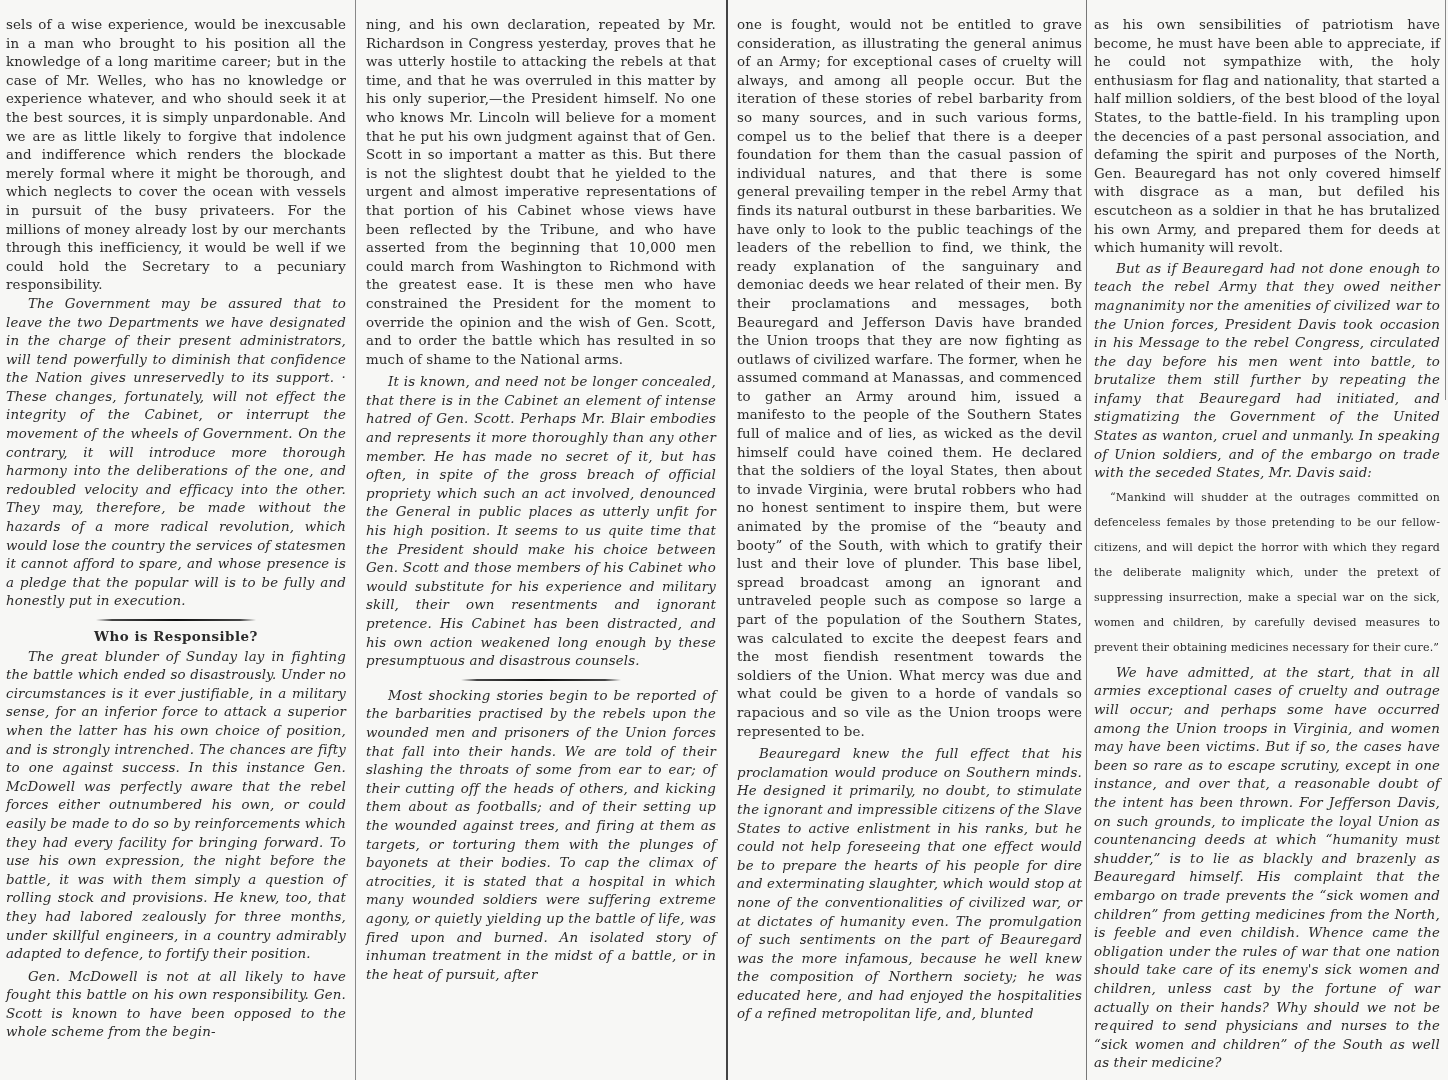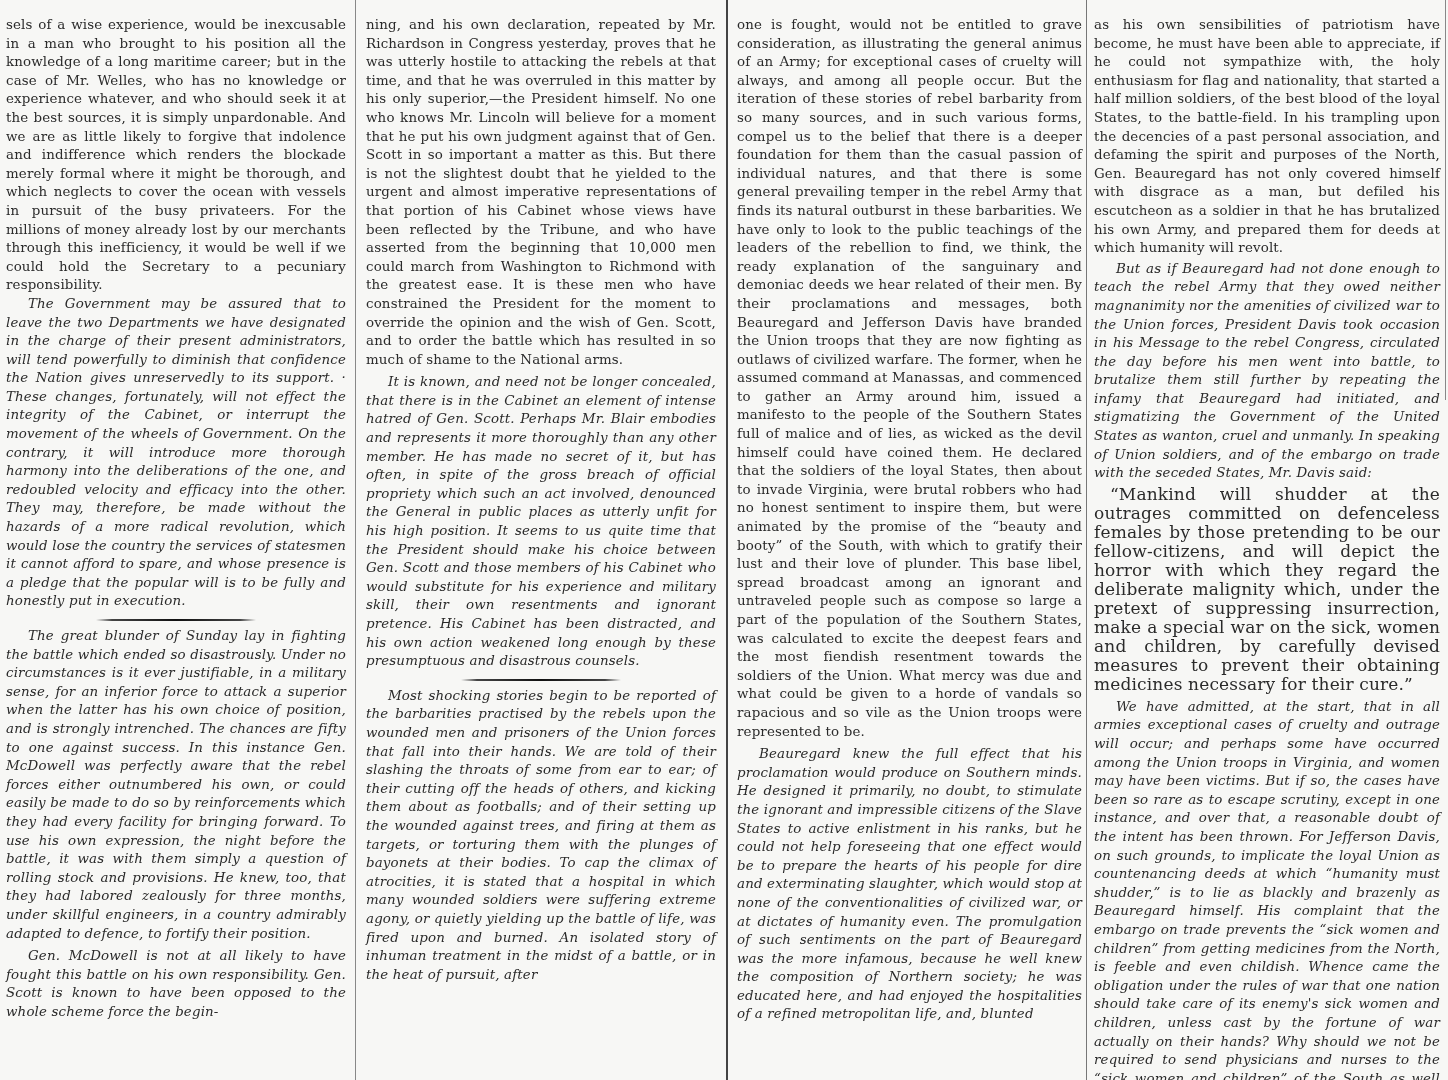--- a/index.html
+++ b/index.html
@@ -25,39 +25,40 @@
   .rule-v { position: absolute; background: #555; width: 1.5px; }
   .heading {
     text-align: center; font-weight: bold;
     font-family: "DejaVu Serif", serif; font-size: 13.4px;
     letter-spacing: 0.5px; margin: 3px 0 2px 0;
   }
   .sep {
     height: 2px; margin: 8px auto 6px auto; width: 160px;
     background: linear-gradient(90deg, transparent 0%, #444 10%, #111 50%, #444 90%, transparent 100%);
   }
-  .quote { font-size: 17px; line-height: 19px; margin: 2px 0 4px 0; }
+  .quote { font-size: 11px; line-height: 25px; margin: 2px 0 4px 0; }
   .quote p { text-indent: 16px; }
 </style>
 </head>
 <body>
 
 <div class="page">
 
   <div class="rule-v" style="left:355px; top:0; height:1080px; width:1px; background:#888;"></div>
   <div class="rule-v" style="left:726px; top:0; height:1080px; background:#444;"></div>
   <div class="rule-v" style="left:1086px; top:0; height:1080px; width:1px; background:#777;"></div>
   <div class="rule-v" style="left:1445px; top:0; height:400px; width:1px; background:#888;"></div>
 
   <div class="col col1">
     <p>sels of a wise experience, would be inexcusable in a man who brought to his position all the knowledge of a long maritime career; but in the case of Mr. Welles, who has no knowledge or experience whatever, and who should seek it at the best sources, it is simply unpardonable. And we are as little likely to forgive that indolence and indifference which renders the blockade merely formal where it might be thorough, and which neglects to cover the ocean with vessels in pursuit of the busy privateers. For the millions of money already lost by our merchants through this inefficiency, it would be well if we could hold the Secretary to a pecuniary responsibility.</p>
     <p class="ind">The Government may be assured that to leave the two Departments we have designated in the charge of their present administrators, will tend powerfully to diminish that confidence the Nation gives unreservedly to its support. · These changes, fortunately, will not effect the integrity of the Cabinet, or interrupt the movement of the wheels of Government. On the contrary, it will introduce more thorough harmony into the deliberations of the one, and redoubled velocity and efficacy into the other. They may, therefore, be made without the hazards of a more radical revolution, which would lose the country the services of statesmen it cannot afford to spare, and whose presence is a pledge that the popular will is to be fully and honestly put in execution.</p>
     <div class="sep"></div>
+    <div class="heading">Who is Responsible?</div>
     <p class="ind">The great blunder of Sunday lay in fighting the battle which ended so disastrously. Under no circumstances is it ever justifiable, in a military sense, for an inferior force to attack a superior when the latter has his own choice of position, and is strongly intrenched. The chances are fifty to one against success. In this instance Gen. McDowell was perfectly aware that the rebel forces either outnumbered his own, or could easily be made to do so by reinforcements which they had every facility for bringing forward. To use his own expression, the night before the battle, it was with them simply a question of rolling stock and provisions. He knew, too, that they had labored zealously for three months, under skillful engineers, in a country admirably adapted to defence, to fortify their position.</p>
-    <p class="ind" style="margin-top:4px;">Gen. McDowell is not at all likely to have fought this battle on his own responsibility. Gen. Scott is known to have been opposed to the whole scheme force the begin-</p>
+    <p class="ind" style="margin-top:4px;">Gen. McDowell is not at all likely to have fought this battle on his own responsibility. Gen. Scott is known to have been opposed to the whole scheme from the begin-</p>
   </div>
 
   <div class="col col2">
     <p>ning, and his own declaration, repeated by Mr. Richardson in Congress yesterday, proves that he was utterly hostile to attacking the rebels at that time, and that he was overruled in this matter by his only superior,—the President himself. No one who knows Mr. Lincoln will believe for a moment that he put his own judgment against that of Gen. Scott in so important a matter as this. But there is not the slightest doubt that he yielded to the urgent and almost imperative representations of that portion of his Cabinet whose views have been reflected by the Tribune, and who have asserted from the beginning that 10,000 men could march from Washington to Richmond with the greatest ease. It is these men who have constrained the President for the moment to override the opinion and the wish of Gen. Scott, and to order the battle which has resulted in so much of shame to the National arms.</p>
     <p class="ind" style="margin-top:4px;">It is known, and need not be longer concealed, that there is in the Cabinet an element of intense hatred of Gen. Scott. Perhaps Mr. Blair embodies and represents it more thoroughly than any other member. He has made no secret of it, but has often, in spite of the gross breach of official propriety which such an act involved, denounced the General in public places as utterly unfit for his high position. It seems to us quite time that the President should make his choice between Gen. Scott and those members of his Cabinet who would substitute for his experience and military skill, their own resentments and ignorant pretence. His Cabinet has been distracted, and his own action weakened long enough by these presumptuous and disastrous counsels.</p>
     <div class="sep" style="width:160px;"></div>
     <p class="ind">Most shocking stories begin to be reported of the barbarities practised by the rebels upon the wounded men and prisoners of the Union forces that fall into their hands. We are told of their slashing the throats of some from ear to ear; of their cutting off the heads of others, and kicking them about as footballs; and of their setting up the wounded against trees, and firing at them as targets, or torturing them with the plunges of bayonets at their bodies. To cap the climax of atrocities, it is stated that a hospital in which many wounded soldiers were suffering extreme agony, or quietly yielding up the battle of life, was fired upon and burned. An isolated story of inhuman treatment in the midst of a battle, or in the heat of pursuit, after</p>
   </div>
 
   <div class="col col3">

